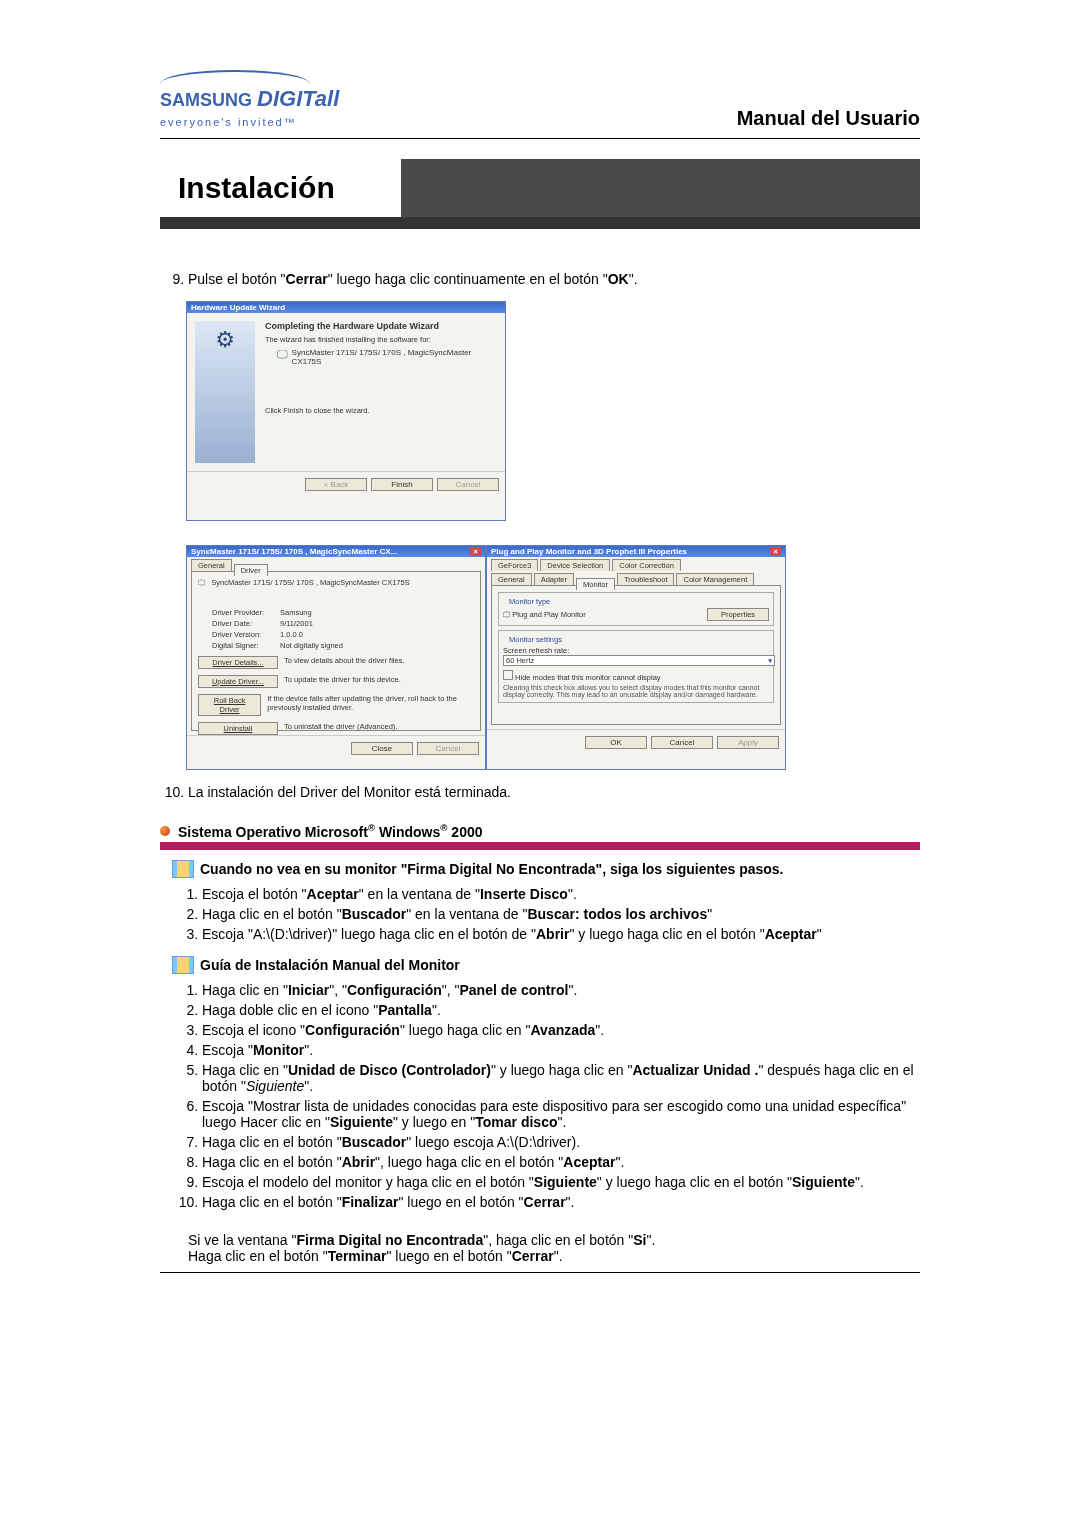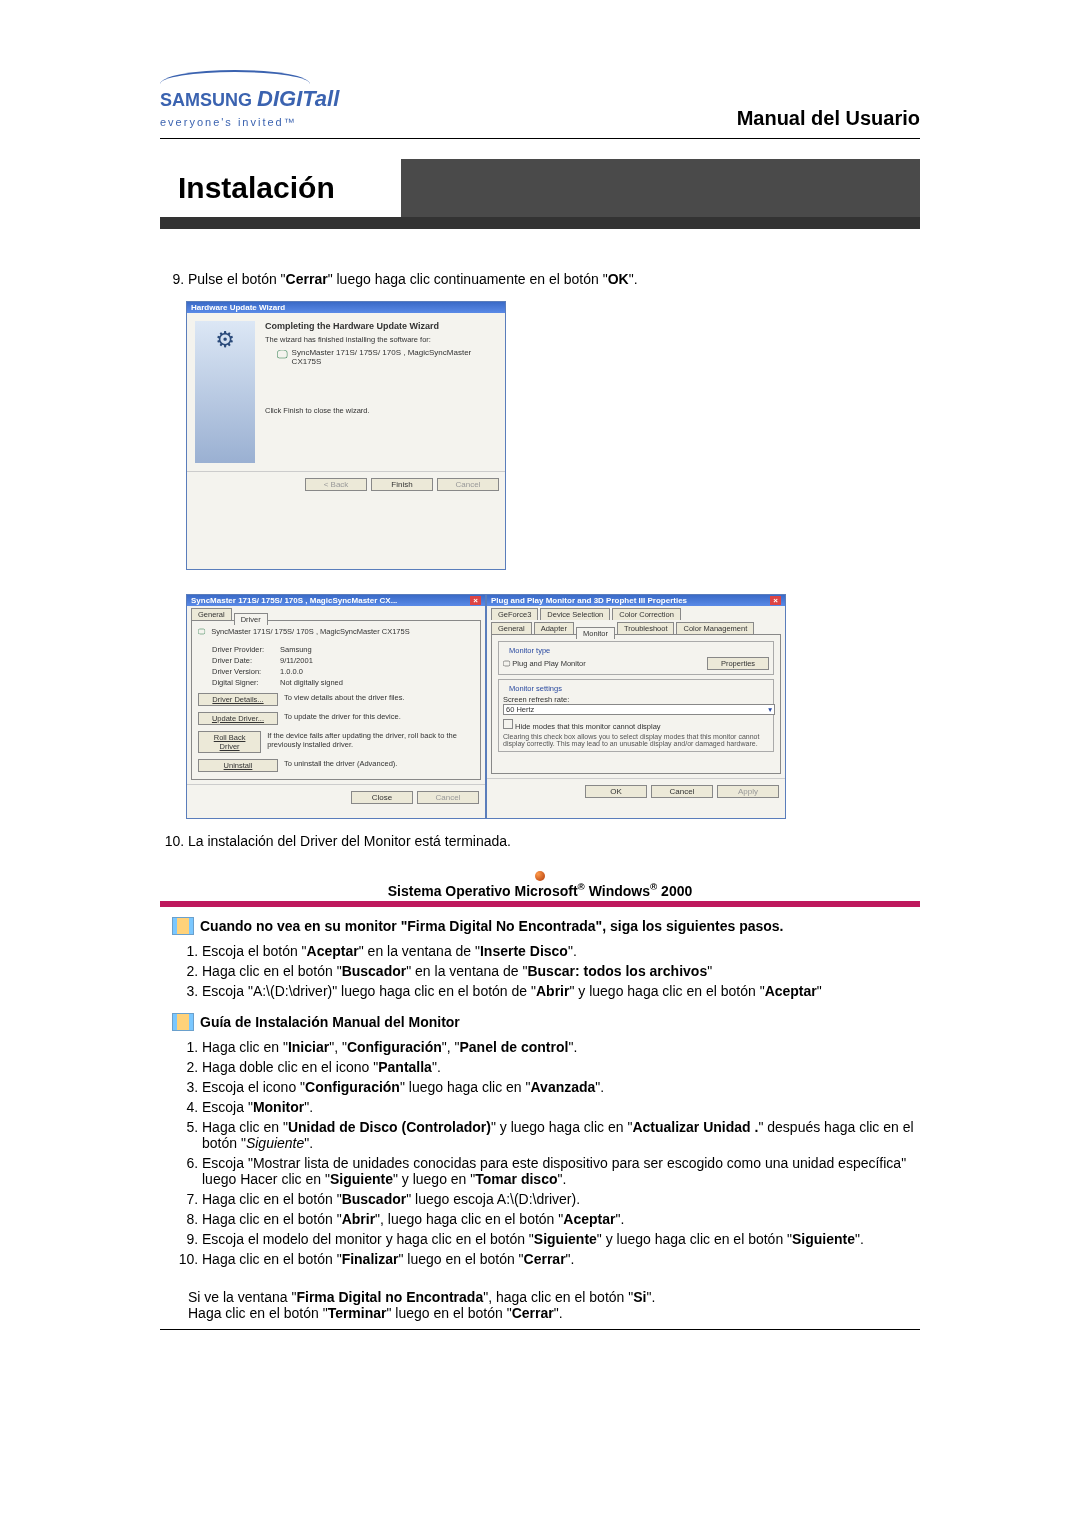--- a/index.html
+++ b/index.html
@@ -86,21 +86,21 @@
   .dlg {
     border: 1px solid #5a7dbb;
     font-size: 8px;
     color: #333;
     background: #f4f3ee;
     box-sizing: border-box;
   }
   
   .dlg.wiz {
     width: 320px;
-    height: 269px;
+    height: 220px;
   }
   .dlg .tbar {
     background: linear-gradient(#3a6ac7,#5a8ae7);
     color: #fff;
     font-weight: bold;
     padding: 1px 4px;
     font-size: 8px;
   }
   .wiz-body {
     display: flex;
@@ -180,25 +180,24 @@
     font-size:7.5px;
     box-sizing:border-box;
     overflow:hidden;
   }
   .fieldset { border:1px solid #aaa; padding:4px; margin-bottom:4px;}
   .fieldset .leg { color:#2a4aa0; font-size:7.5px; margin:-10px 0 2px 4px; background:#f4f3ee; display:inline-block; padding:0 2px;}
   .sel { border:1px solid #888; background:#fff; width:100%; font-size:7.5px; padding:0 2px;}
   .sec-marker-row {
     display:flex;
     align-items:center;
-    border-bottom: 6px solid #be185d;
+    border-bottom: 8px solid #be185d;
     padding: 4px 0 2px 0;
     margin: 18px 0 10px 0;
-    gap: 0;
-    flex-direction: column;
+    gap: 8px;
   }
   .sec-marker-row .dot {
     width:10px;height:10px;border-radius:50%;
     background: radial-gradient(circle at 30% 30%, #ff9a4a, #b03a0a);
   }
   .sec-marker-row .h {
     font-weight:bold;
     font-size:14px;
   }
   .sub-marker {
@@ -285,21 +284,21 @@
         </div>
         <div class="tabs">
           <div class="tab">General</div>
           <div class="tab act">Driver</div>
         </div>
         <div class="propbody">
           <div class="row">
               <span style="color:#2a7a4a;">🖵</span>
               <span>SyncMaster 171S/ 175S/ 170S , MagicSyncMaster CX175S</span>
             </div>
-          <div style="margin:8px 0 6px 14px;">
+          <div style="margin:20px 0 6px 14px;">
             <div class="row">
                 <span class="lbl">Driver Provider:</span>
                 <span>Samsung</span>
               </div>
             <div class="row">
                 <span class="lbl">Driver Date:</span>
                 <span>9/11/2001</span>
               </div>
             <div class="row">
                 <span class="lbl">Driver Version:</span>

